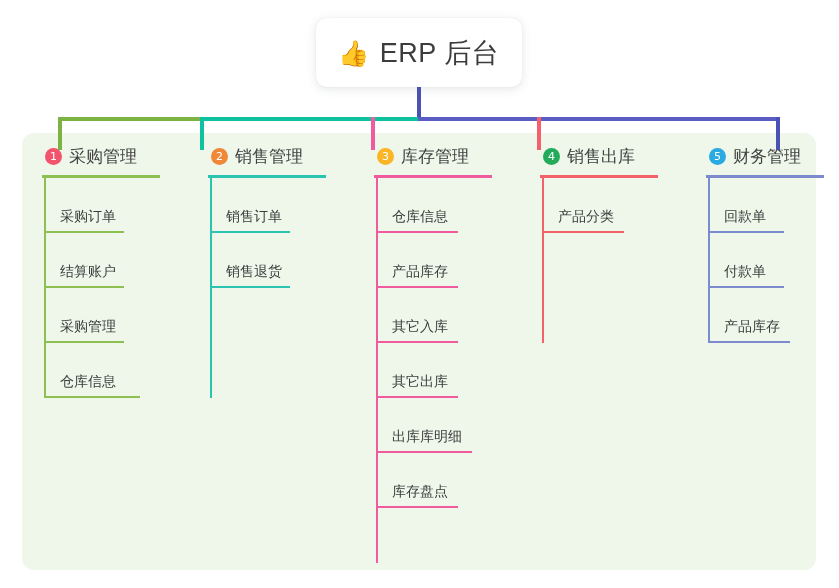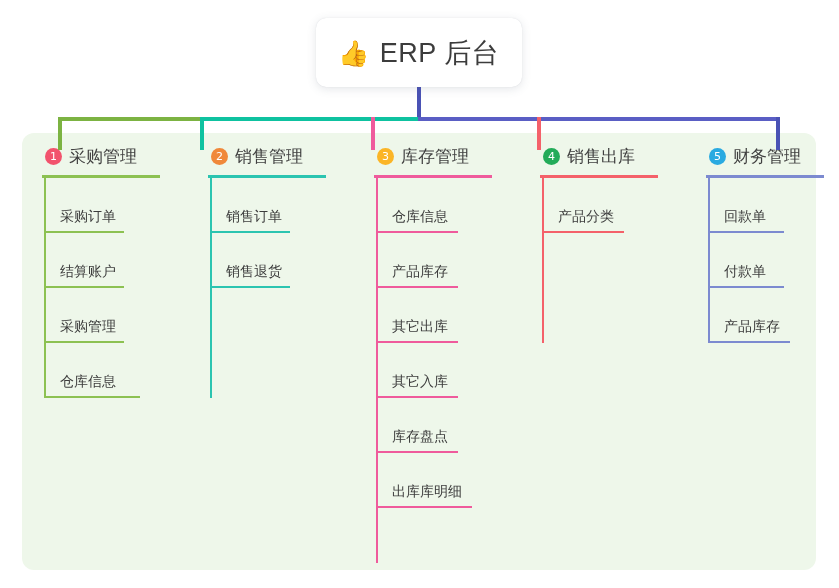--- a/index.html
+++ b/index.html
@@ -225,35 +225,35 @@
         <div class="spine" style="background: rgb(239, 91, 156); height: 385px;"></div>
         <div class="item">
           <span class="item-label">仓库信息</span>
           <div class="item-rule" style="width: 82px; background: rgb(239, 91, 156);"></div>
         </div>
         <div class="item">
           <span class="item-label">产品库存</span>
           <div class="item-rule" style="width: 82px; background: rgb(239, 91, 156);"></div>
         </div>
         <div class="item">
+          <span class="item-label">其它入库</span>
+          <div class="item-rule" style="width: 82px; background: rgb(239, 91, 156);"></div>
+        </div>
+        <div class="item">
           <span class="item-label">其它出库</span>
-          <div class="item-rule" style="width: 82px; background: rgb(239, 91, 156);"></div>
-        </div>
-        <div class="item">
-          <span class="item-label">其它入库</span>
-          <div class="item-rule" style="width: 82px; background: rgb(239, 91, 156);"></div>
-        </div>
-        <div class="item">
-          <span class="item-label">库存盘点</span>
           <div class="item-rule" style="width: 82px; background: rgb(239, 91, 156);"></div>
         </div>
         <div class="item">
           <span class="item-label">出库库明细</span>
           <div class="item-rule" style="width: 96px; background: rgb(239, 91, 156);"></div>
         </div>
+        <div class="item">
+          <span class="item-label">库存盘点</span>
+          <div class="item-rule" style="width: 82px; background: rgb(239, 91, 156);"></div>
+        </div>
       </div>
     </div>
     <div class="col" style="left: 528px; width: 165px;">
       <div class="col-head">
         <span class="badge" style="background: rgb(35, 171, 89);">4</span>
         <span class="col-title">销售出库</span>
       </div>
       <div class="col-rule" style="width: 118px; margin-left: 12px; background: rgb(244, 97, 106);"></div>
       <div class="items">
         <div class="spine" style="background: rgb(244, 97, 106); height: 165px;"></div>

